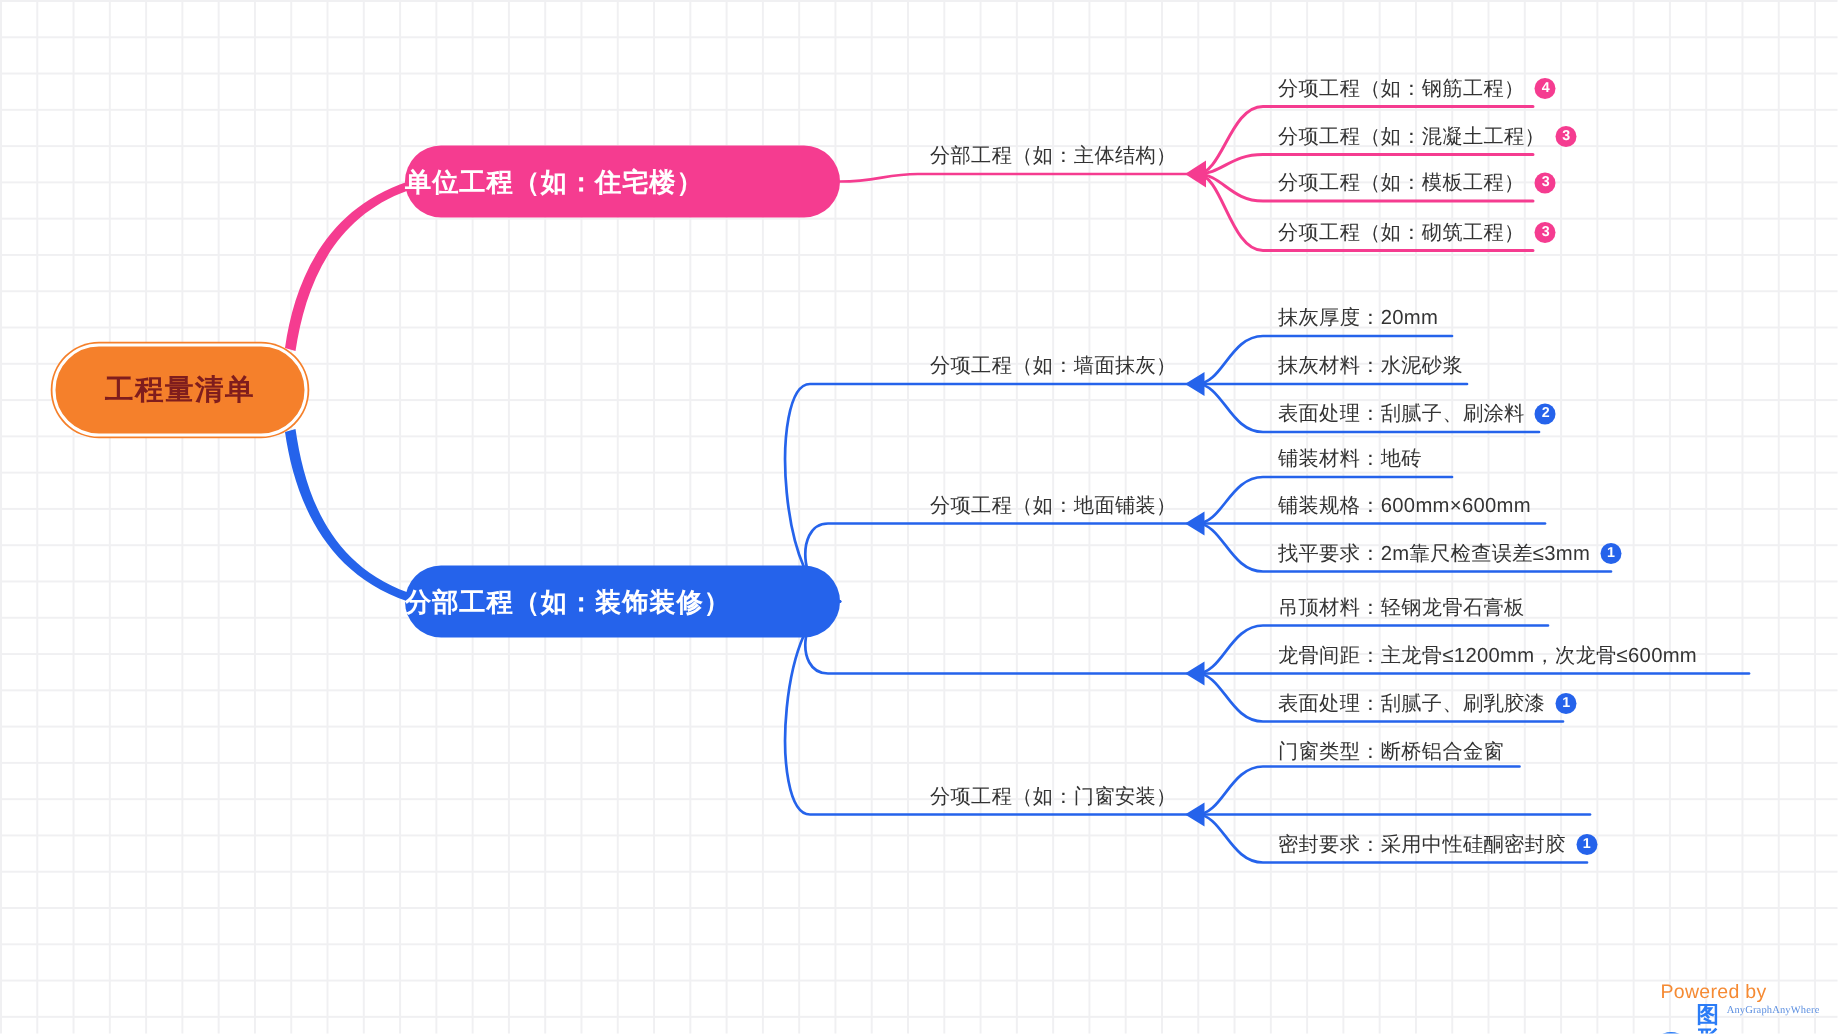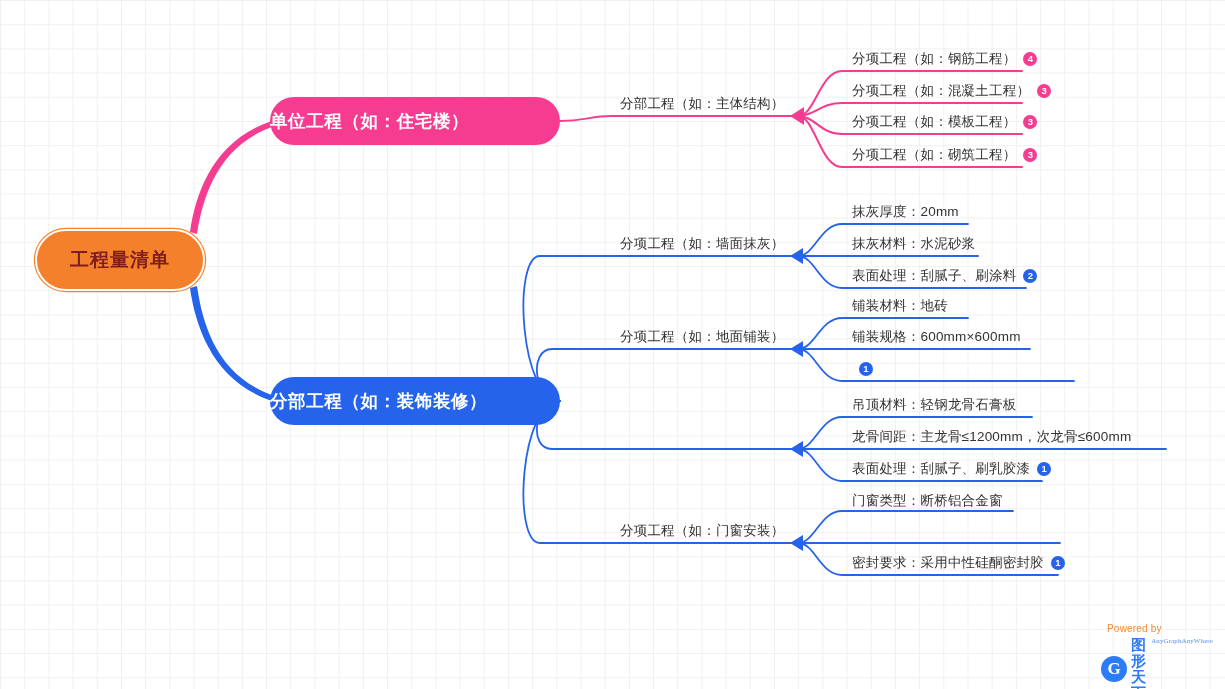--- a/index.html
+++ b/index.html
@@ -141,25 +141,26 @@
   
   #watermark {
     position: absolute;
     right: 12px;
     bottom: 14px;
     width: 112px;
     height: 52px;
     z-index: 8;
   }
   #watermark .powered {
-    font-size: 10px;
+    font-size: 13px;
     color: #F58A33;
     letter-spacing: 0.2px;
     margin-left: 6px;
     line-height: 12px;
+    margin-top: 32px;
   }
   #watermark .logo-row {
     display: flex;
     align-items: center;
     margin-top: 2px;
   }
   #watermark .logo-mark {
     width: 26px;
     height: 26px;
     border-radius: 50%;
@@ -290,20 +291,21 @@
   <div class="mid-node" style="left:620px; top:324px;">
     <span class="node-text">分项工程（如：地面铺装）</span>
   </div>
   <div class="leaf-node" style="left:852px; top:294px;">
     <span class="node-text">铺装材料：地砖</span>
   </div>
   <div class="leaf-node" style="left:852px; top:325px;">
     <span class="node-text">铺装规格：600mm×600mm</span>
   </div>
   <div class="leaf-node" style="left:852px; top:357px;">
+    <span class="node-text">找平要求：2m靠尺检查误差≤3mm</span>
     <span class="badge blue">1</span>
   </div>
 
   <div class="leaf-node" style="left:852px; top:393px;">
     <span class="node-text">吊顶材料：轻钢龙骨石膏板</span>
   </div>
   <div class="leaf-node" style="left:852px; top:425px;">
     <span class="node-text">龙骨间距：主龙骨≤1200mm，次龙骨≤600mm</span>
   </div>
   <div class="leaf-node" style="left:852px; top:457px;">

